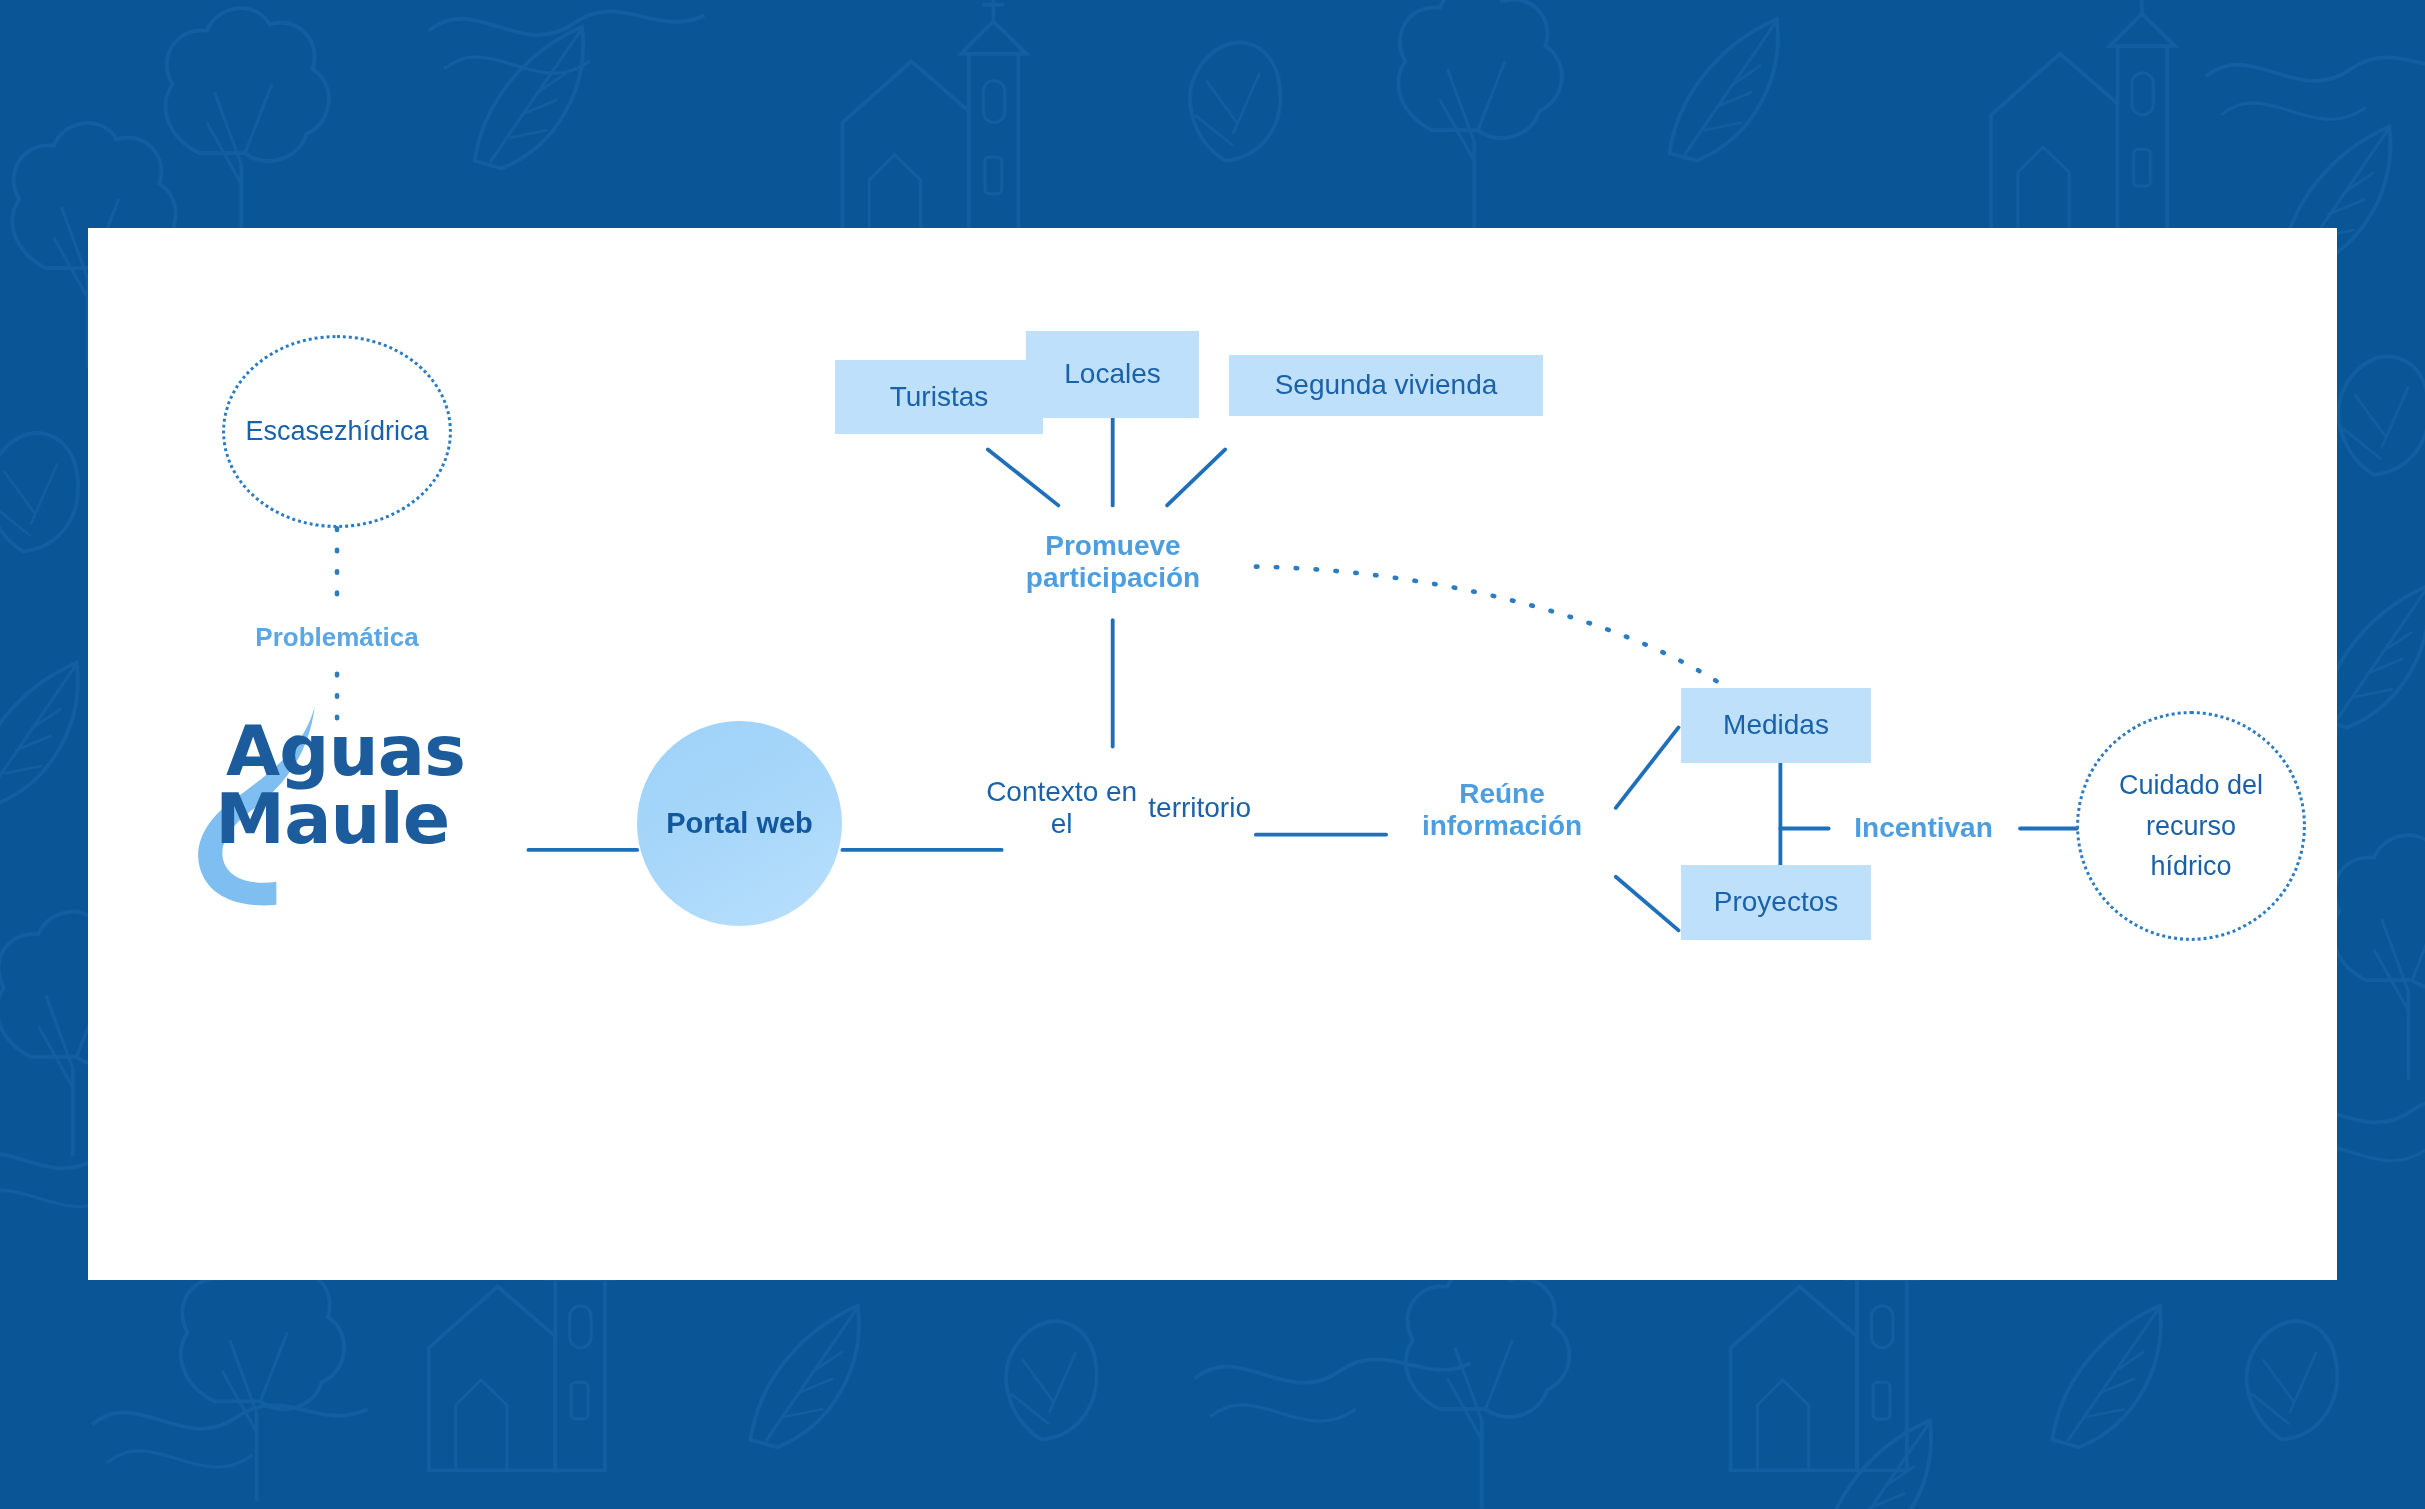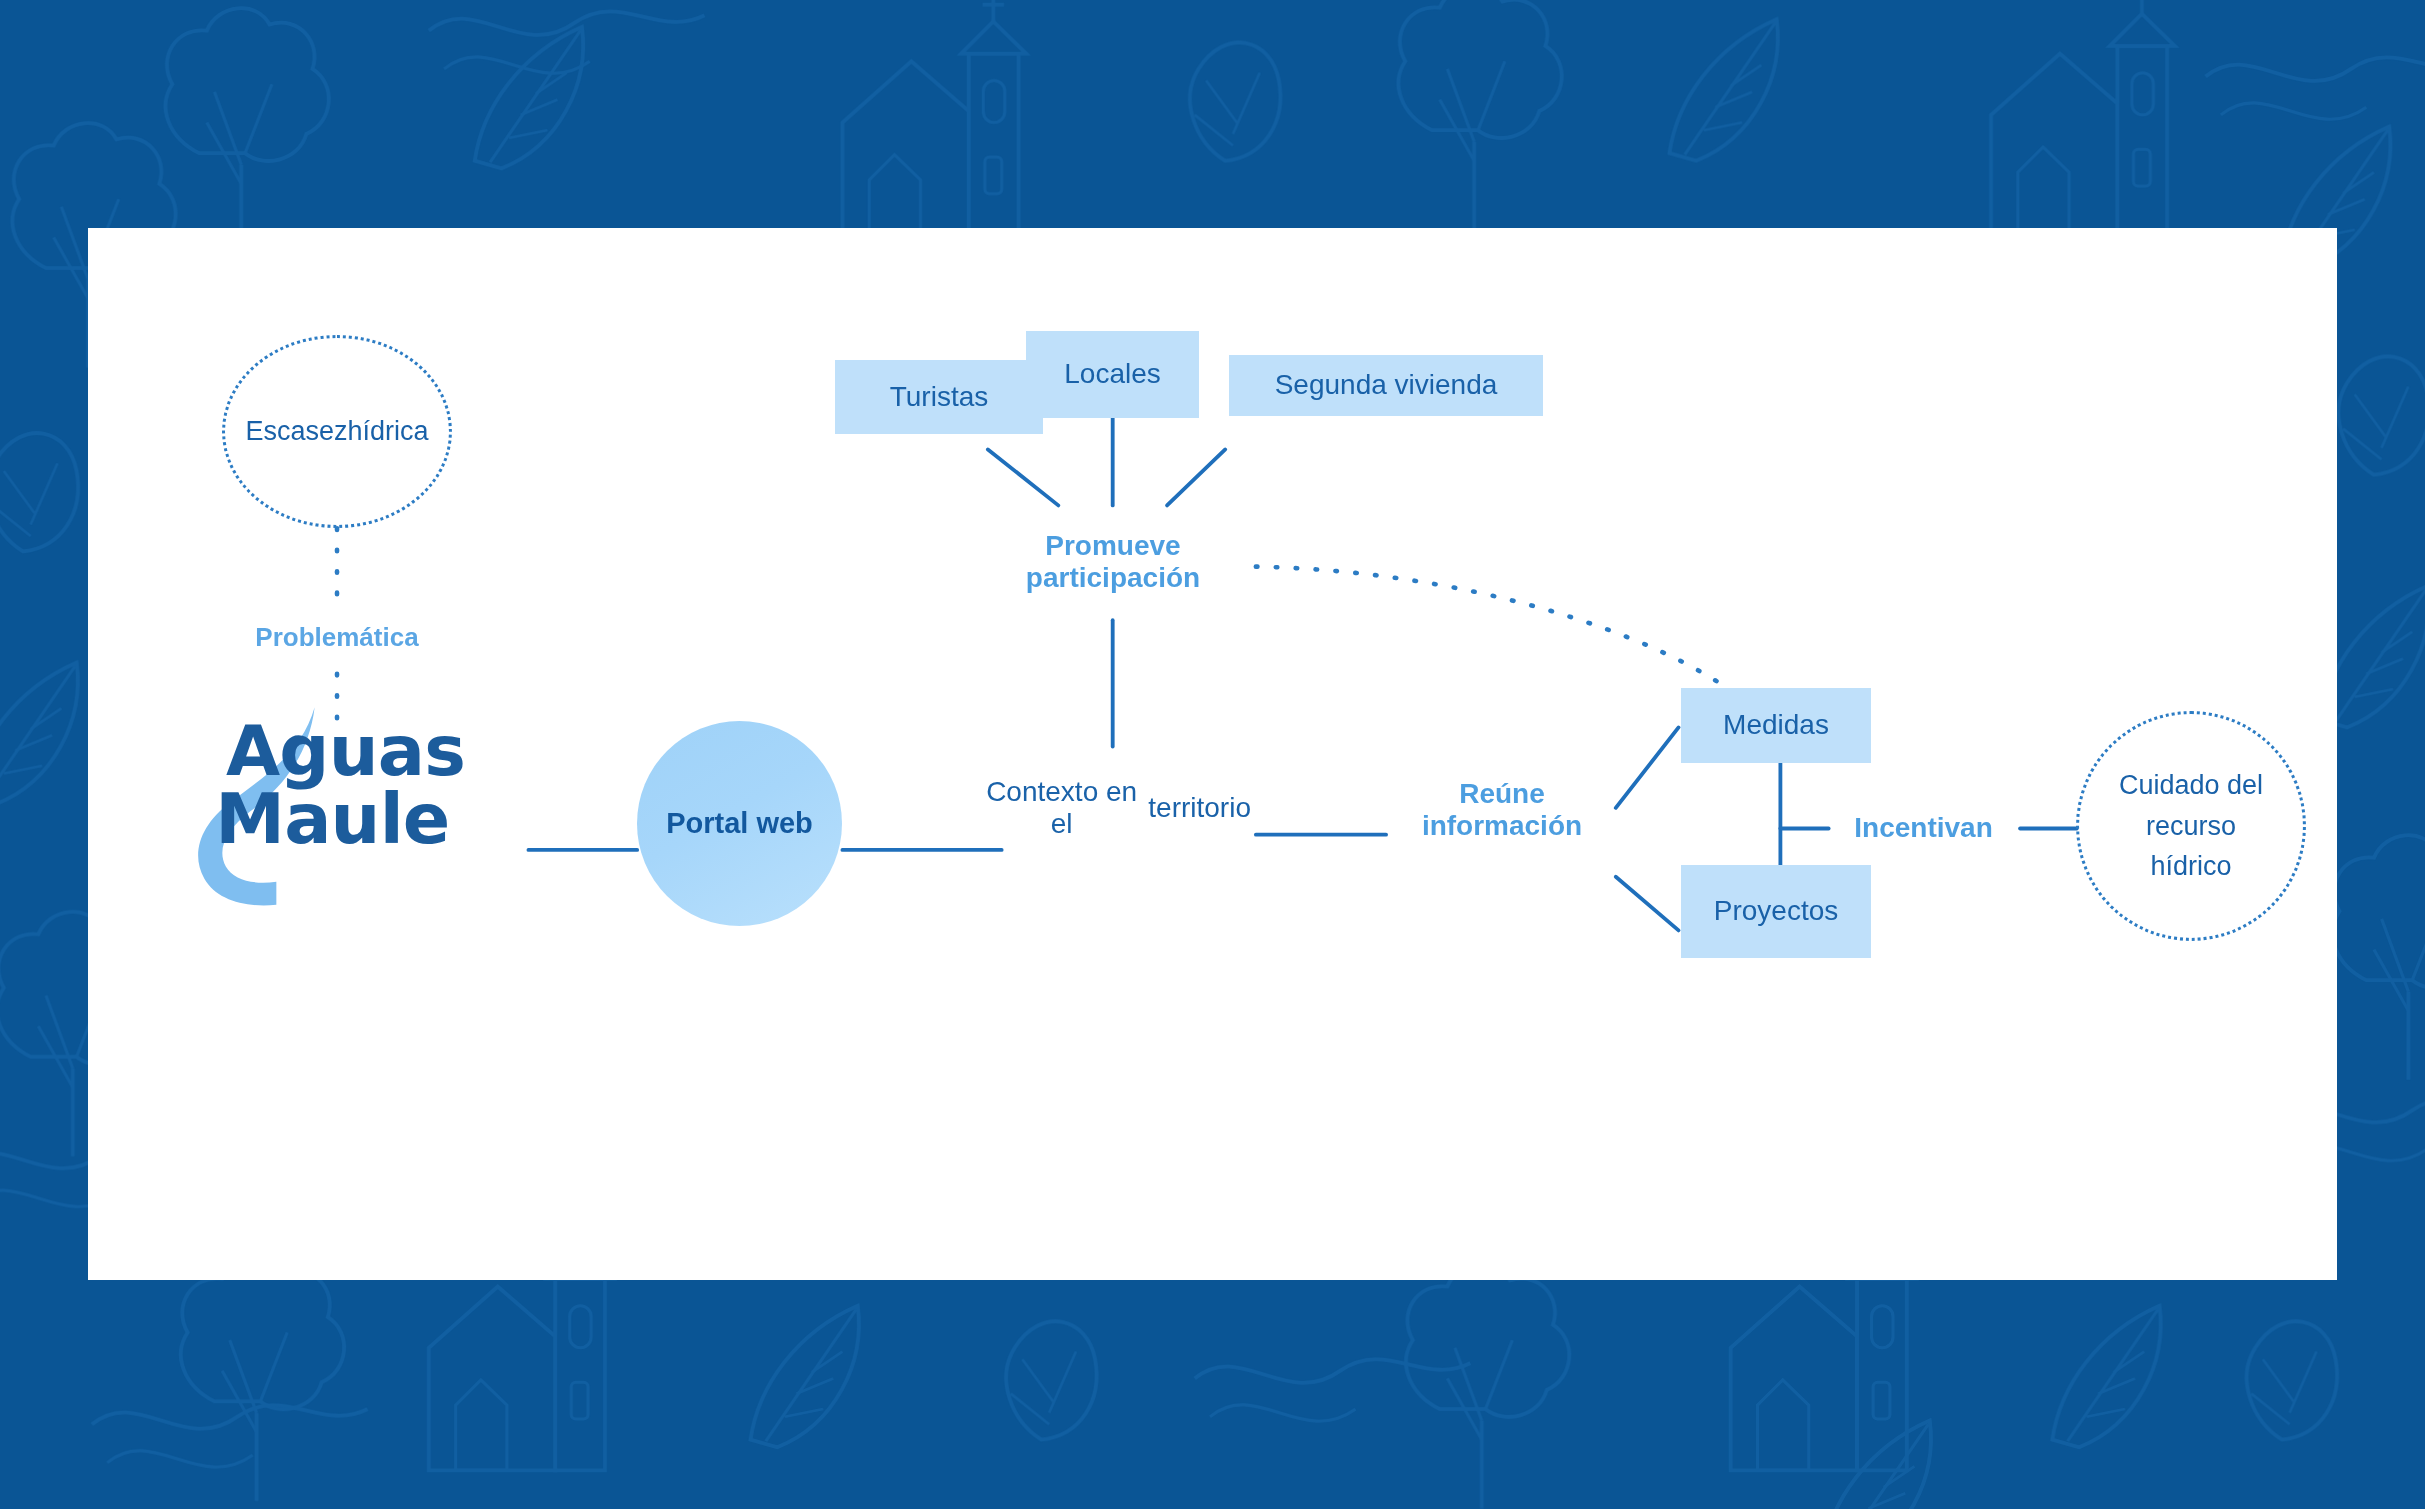--- a/index.html
+++ b/index.html
@@ -288,21 +288,21 @@
   <span>territorio</span>
 </div>
 
 <div class="node accent-label" style="left:1387px; top:775px; width:230px; height:70px; flex-direction:column;">
   <span>Reúne</span>
   <span>información</span>
 </div>
 
 <div class="node box-node" style="left:1681px; top:688px; width:190px; height:75px;">Medidas</div>
 
-<div class="node box-node" style="left:1681px; top:865px; width:190px; height:93px;">Proyectos</div>
+<div class="node box-node" style="left:1681px; top:865px; width:190px; height:75px;">Proyectos</div>
 
 <div class="node accent-label" style="left:1828px; top:805px; width:191px; height:46px;">Incentivan</div>
 
 <div class="node dotted-circle" style="left:2076px; top:711px; width:230px; height:230px; flex-direction:column;gap:8px;">
   <span>Cuidado del</span>
   <span>recurso</span>
   <span>hídrico</span>
 </div>
 
 

